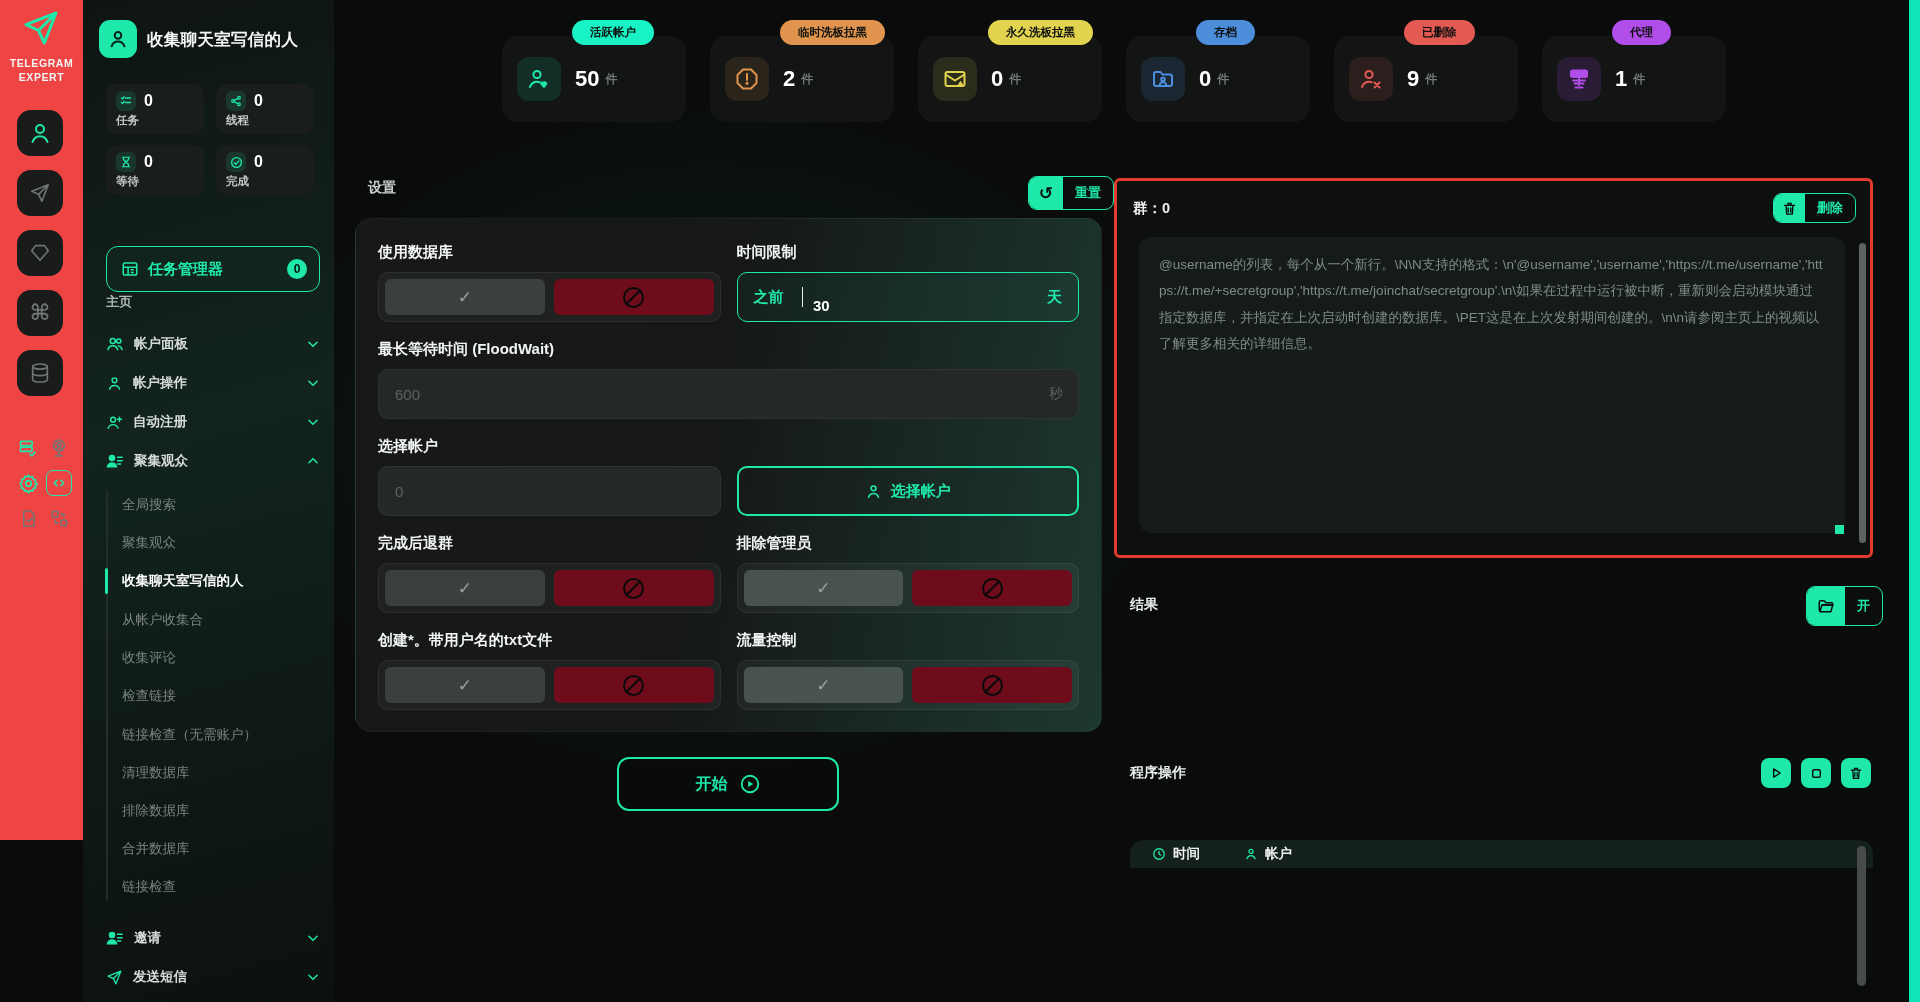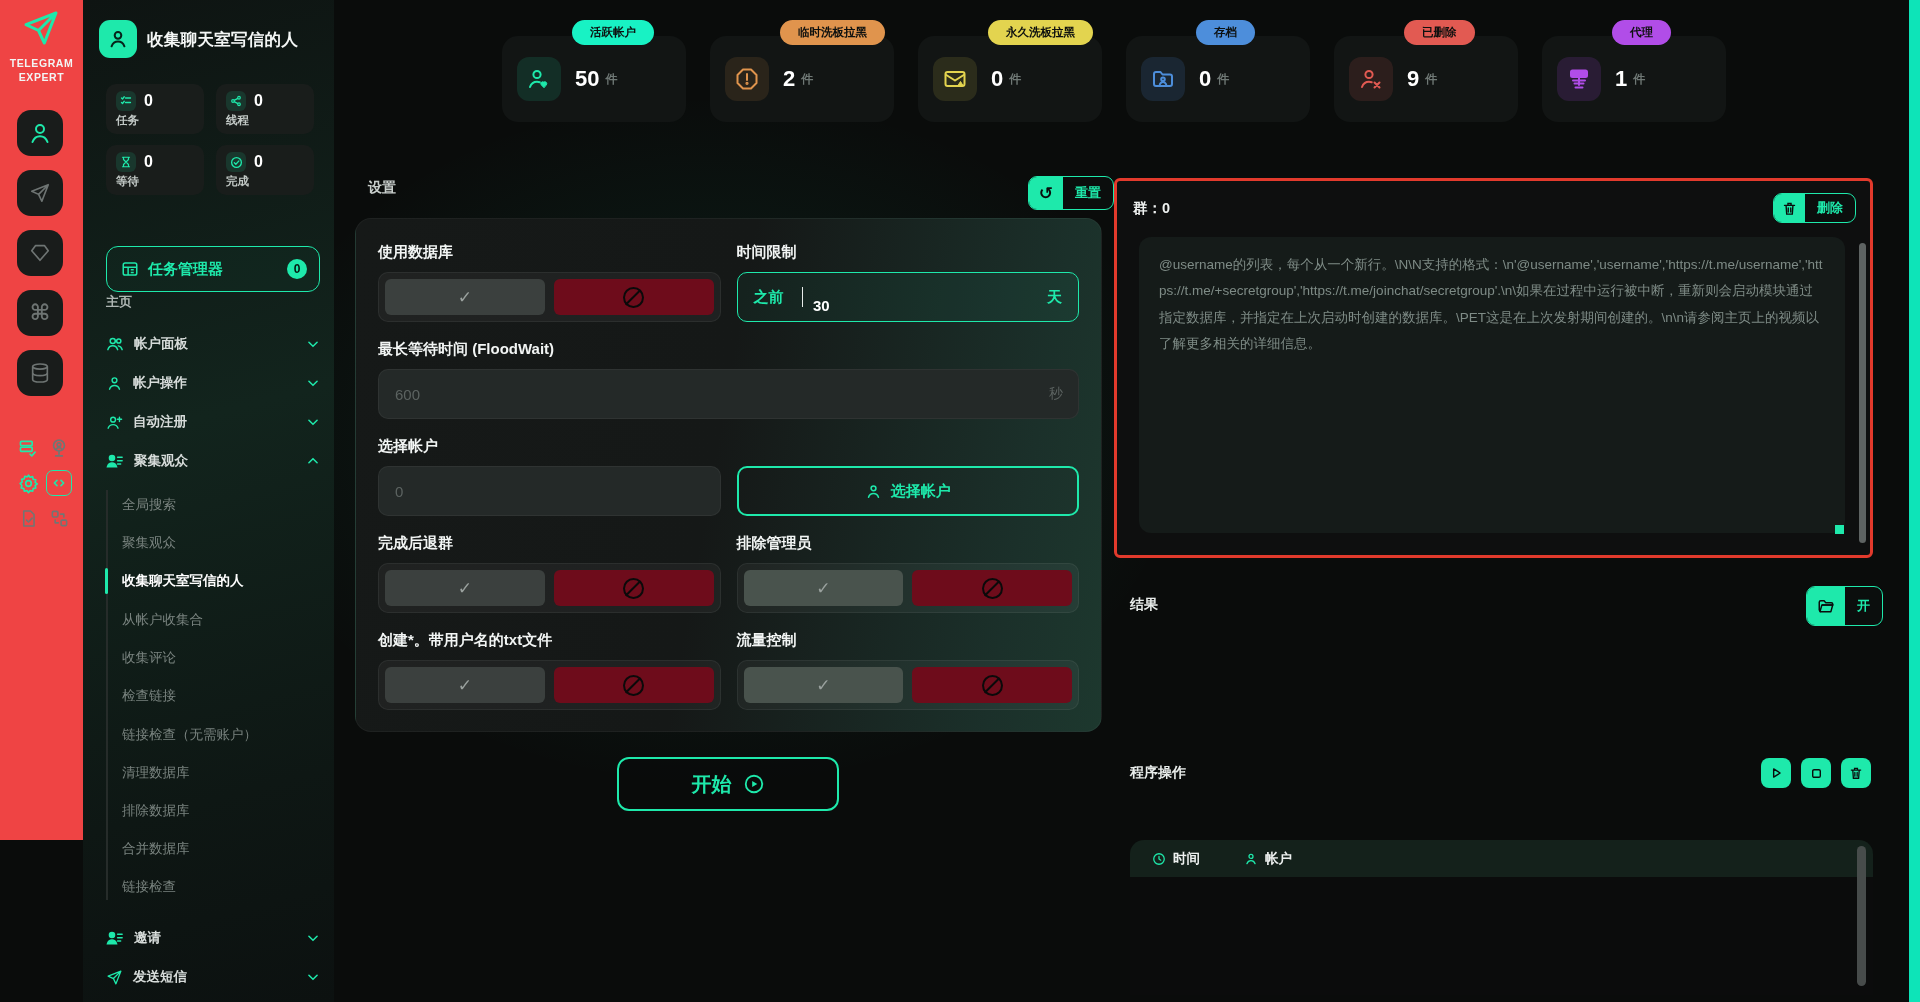--- a/index.html
+++ b/index.html
@@ -99,21 +99,21 @@
     border-radius:10px; color:#e8ecea; font-size:15px; padding:0 16px; outline:none;
     font-family:"Liberation Sans","DejaVu Sans",sans-serif; }
   .dark-input::placeholder { color:#5c6361; }
   .suf-wrap { position:relative; }
   .suf-wrap .suffix { position:absolute; right:16px; top:50%; transform:translateY(-50%); color:#5c6361; font-size:14px; }
   .sel-btn { height:50px; border:2px solid #1ee9ab; border-radius:10px; background:transparent;
     color:#1ee9ab; font-size:15px; font-weight:800; display:flex; align-items:center; justify-content:center; gap:9px; }
   .mb18 { margin-bottom:18px; }
   .start-btn { position:absolute; left:283px; top:757px; width:222px; height:54px; border:2px solid #1ee9ab;
     border-radius:12px; background:rgba(8,10,9,.4); color:#1ee9ab; display:flex; align-items:center;
-    justify-content:center; gap:11px; font-size:20px; font-weight:800; }
+    justify-content:center; gap:11px; font-size:16px; font-weight:800; }
 
   
   .gpanel { position:absolute; left:780px; top:178px; width:759px; height:380px; border:3px solid #e23a2c;
     border-radius:6px; background:#0e0f0f; }
   .gp-head { display:flex; align-items:center; padding:12px 14px 0 16px; }
   .gp-title { color:#eef1f0; font-size:14.5px; font-weight:700; }
   .del-btn { margin-left:auto; height:30px; }
   .del-btn .sq { width:31px; }
   .gp-scroll { position:absolute; right:4px; top:62px; bottom:12px; width:7px; background:#5e6362; border-radius:4px; }
   .gp-text { position:absolute; left:22px; top:56px; width:706px; height:296px; background:#151b19;
@@ -122,21 +122,21 @@
     color:#7e8b86; word-break:break-all; }
   .gp-text::placeholder { color:#7e8b86; }
   .gp-resize { position:absolute; left:718px; top:344px; width:9px; height:9px; background:#1ee9ab; }
   .res-label { position:absolute; left:796px; top:596px; color:#e8ecea; font-size:14px; font-weight:700; }
   .open-btn { position:absolute; left:1472px; top:586px; height:40px; }
   .open-btn .sq { width:38px; }
   .ops-label { position:absolute; left:796px; top:764px; color:#e8ecea; font-size:14px; font-weight:700; }
   .ops-btn { position:absolute; top:758px; width:30px; height:30px; border-radius:8px; background:#1ee9ab;
     color:#0a0d0c; display:flex; align-items:center; justify-content:center; }
   .table { position:absolute; left:796px; top:840px; width:743px; height:162px; }
-  .thead { height:37px; background:#14211b; border-radius:14px 14px 0 0; display:flex; align-items:center; }
+  .thead { height:28px; background:#14211b; border-radius:14px 14px 0 0; display:flex; align-items:center; }
   .th { display:flex; align-items:center; gap:7px; color:#eef1f0; font-size:13.5px; font-weight:700; }
   .th .ico { color:#1ee9ab; }
   .th1 { width:114px; padding-left:22px; } .th2 { width:122px; } .th3 { flex:1; }
   .tbody { height:118px; background:#0b0c0c; }
   .tb-scroll { position:absolute; right:7px; top:6px; width:9px; height:140px; background:#474c4b; border-radius:5px; }
 
   .page-scrollbar { position:absolute; right:0; top:0; width:11px; height:1002px; background:#0de4b8; z-index:9; }
 </style>
 </head>
 <body>

